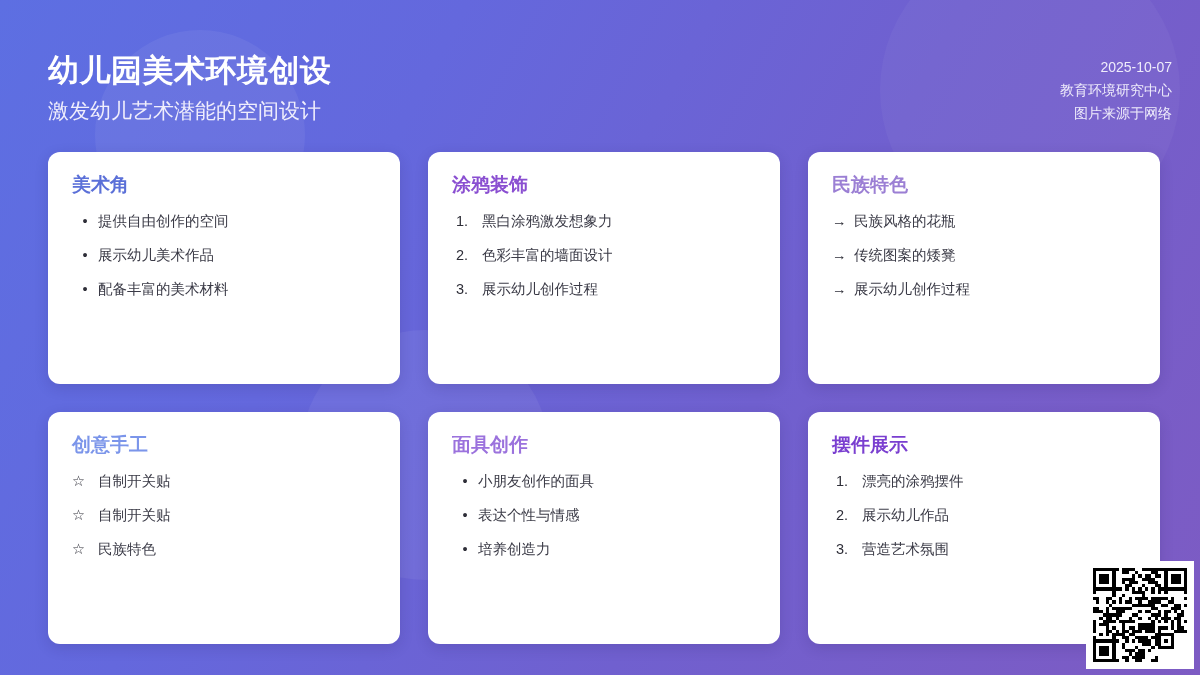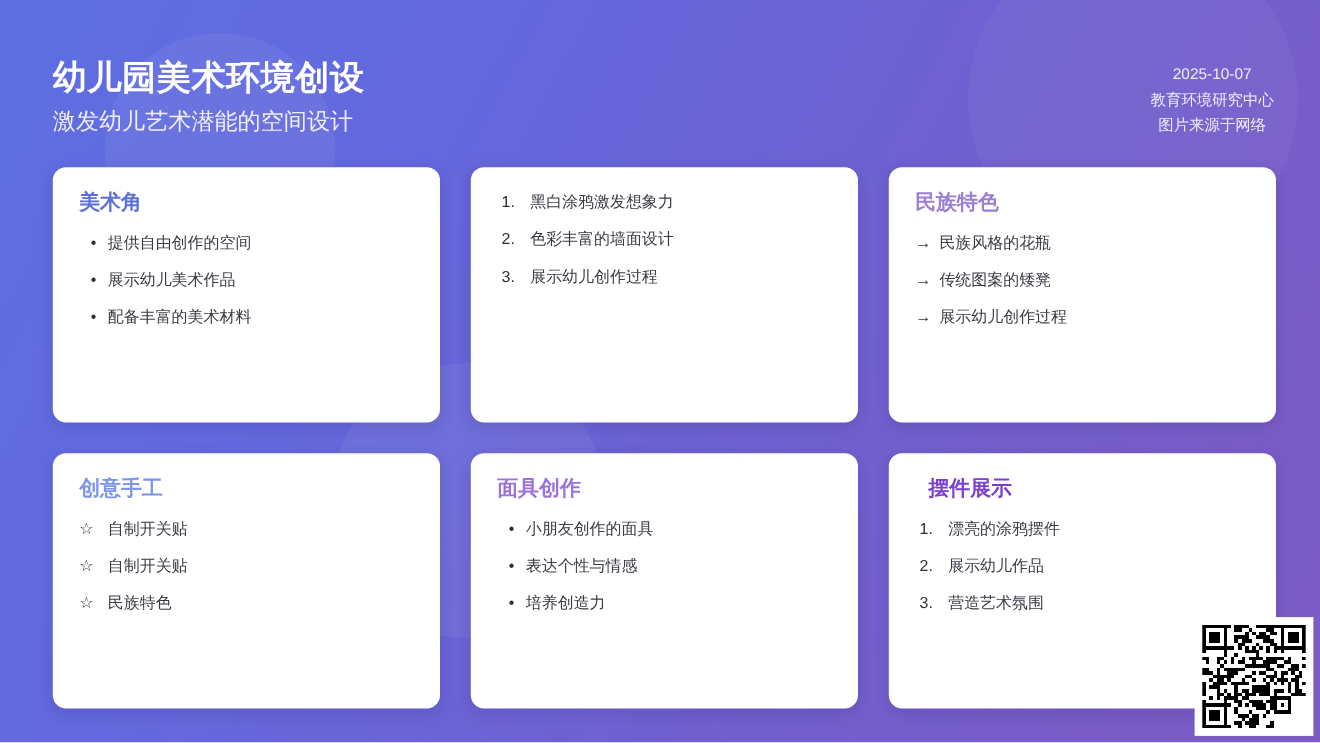--- a/index.html
+++ b/index.html
@@ -55,23 +55,23 @@
   }
   .subtitle {
     margin: 6px 0 0 0;
     font-size: 21px;
     font-weight: normal;
     color: #f0eefc;
     line-height: 1.3;
   }
   .header-right {
     position: absolute;
-    right: 42px;
+    right: 28px;
     top: 44px;
-    text-align: center;
+    text-align: right;
   }
   .meta-line {
     font-size: 14px;
     color: #efecfb;
     line-height: 1.65;
     white-space: nowrap;
   }
 
   
   .grid {
@@ -180,20 +180,21 @@
             <span class="marker bullet">•</span>
             <span class="li-text">展示幼儿美术作品</span>
           </li>
           <li>
             <span class="marker bullet">•</span>
             <span class="li-text">配备丰富的美术材料</span>
           </li>
         </ul>
       </div>
       <div class="card">
+        <div class="card-title" style="color: rgb(138, 79, 209);">涂鸦装饰</div>
         <ul class="card-list">
           <li>
             <span class="marker ordered">1.</span>
             <span class="li-text">黑白涂鸦激发想象力</span>
           </li>
           <li>
             <span class="marker ordered">2.</span>
             <span class="li-text">色彩丰富的墙面设计</span>
           </li>
           <li>
@@ -247,21 +248,21 @@
             <span class="marker bullet">•</span>
             <span class="li-text">表达个性与情感</span>
           </li>
           <li>
             <span class="marker bullet">•</span>
             <span class="li-text">培养创造力</span>
           </li>
         </ul>
       </div>
       <div class="card">
-        <div class="card-title" style="color: rgb(122, 63, 208); margin-left: 12px;">摆件展示</div>
+        <div class="card-title" style="color: rgb(122, 63, 208);">摆件展示</div>
         <ul class="card-list">
           <li>
             <span class="marker ordered">1.</span>
             <span class="li-text">漂亮的涂鸦摆件</span>
           </li>
           <li>
             <span class="marker ordered">2.</span>
             <span class="li-text">展示幼儿作品</span>
           </li>
           <li>

